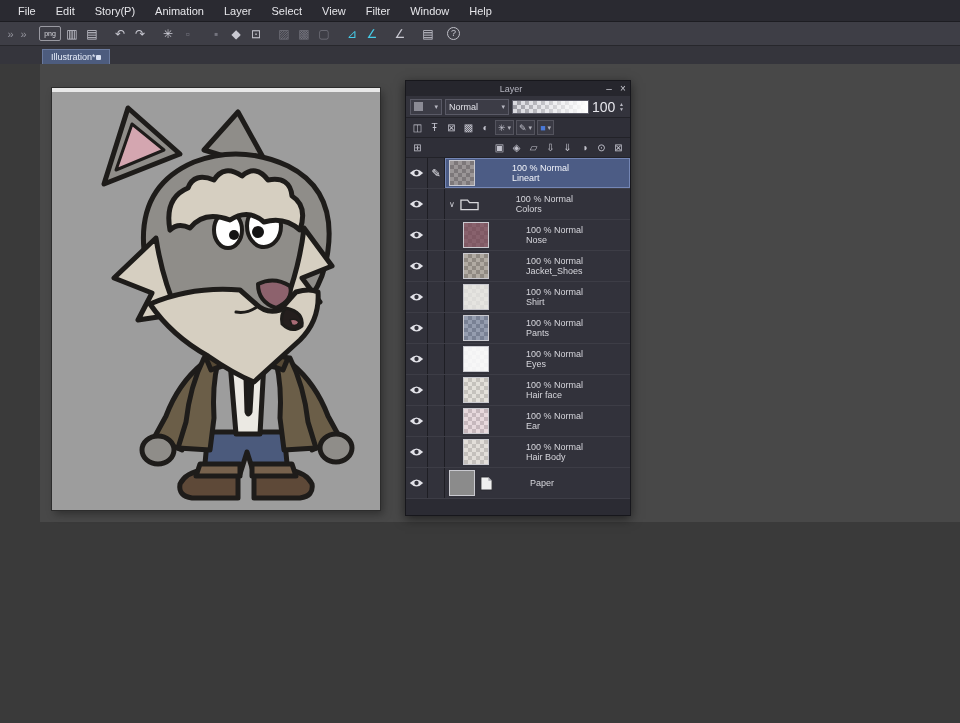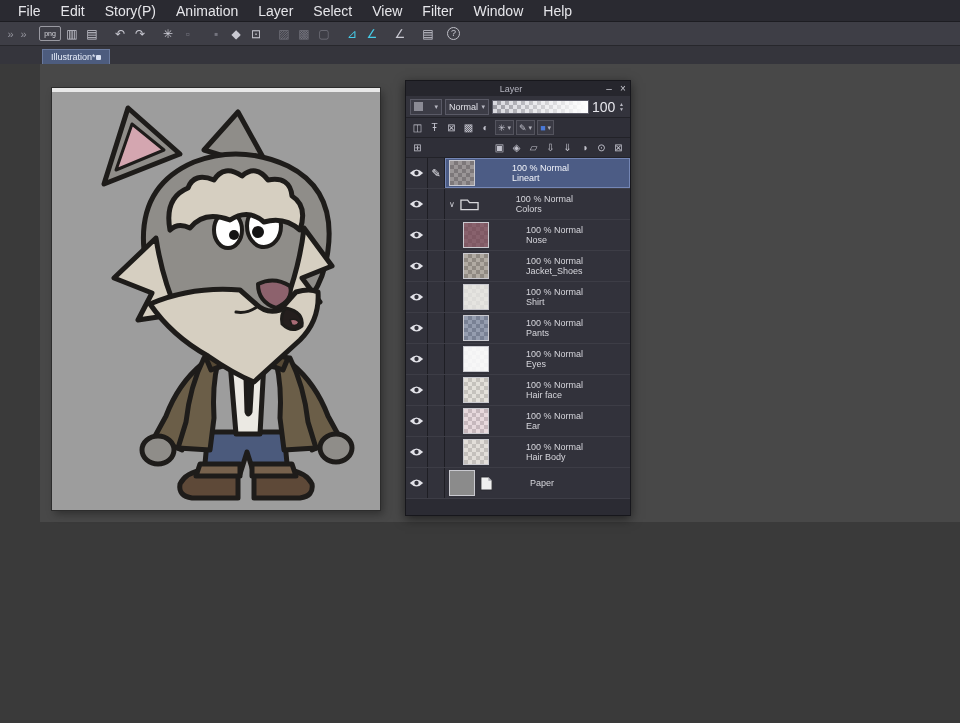--- a/index.html
+++ b/index.html
@@ -3,21 +3,21 @@
 <meta charset="utf-8">
 <style>
   * { margin:0; padding:0; box-sizing:border-box; }
   html,body { width:960px; height:723px; background:#3a3a3a; overflow:hidden;
               font-family:"Liberation Sans", sans-serif; }
   .app { position:relative; width:960px; height:723px; background:#3a3a3a; }
 
   
   .menubar { height:22px; background:#2a2a31; display:flex; align-items:center;
              padding-left:8px; border-bottom:1px solid #1d1d22; }
-  .mitem { color:#e6e6ea; font-size:14px; padding:0 10px; line-height:22px; cursor:default; }
+  .mitem { color:#e6e6ea; font-size:11px; padding:0 10px; line-height:22px; cursor:default; }
 
   
   .toolbar { height:24px; background:#3e3e46; display:flex; align-items:center;
              padding-left:4px; border-bottom:1px solid #27272c; }
   .ticon { display:inline-flex; align-items:center; justify-content:center;
            width:18px; height:18px; margin:0 1px; color:#c9c9d2; font-size:12px; }
   .ticon.chev { width:11px; color:#93939c; font-size:11px; }
   .ticon.dim { color:#74747e; }
   .ticon.active { color:#46cde9; }
   .ticon.gap { margin-left:9px; }
@@ -48,21 +48,21 @@
   .lp-title .ttl { flex:1; text-align:center; }
   .lp-title .wbtn { width:14px; text-align:center; color:#c8c8d0; font-size:10px; cursor:default; }
 
   .lp-row1 { height:22px; display:flex; align-items:center; gap:3px; padding:0 4px;
              background:#33333c; border-bottom:1px solid #222228; }
   .combo { height:16px; background:#3c3c46; border:1px solid #5a5a66; display:flex;
            align-items:center; padding:0 3px; gap:3px; color:#e2e2e8; }
   .combo .carr { font-size:7px; color:#b8b8c2; margin-left:auto; }
   .combo-sq { width:32px; }
   .combo-sq .sq { width:9px; height:9px; background:#8b8b95; display:inline-block; }
-  .combo-blend { width:44px; font-size:9px; }
+  .combo-blend { width:64px; font-size:9px; }
   .op-slider { flex:1; height:14px; border:1px solid #5a5a66;
      background-image:
        linear-gradient(to right, rgba(255,255,255,0), #ffffff),
        conic-gradient(#9a9aa2 25%, #d9d9df 0 50%, #9a9aa2 0 75%, #d9d9df 0);
      background-size:100% 100%, 8px 8px; }
   .op-value { width:22px; text-align:right; font-size:14px; color:#e6e6ec; }
   .spin { display:flex; flex-direction:column; width:9px; line-height:5px; }
   .spin span { font-size:5px; color:#b8b8c2; text-align:center; }
 
   .lp-row2, .lp-row3 { height:20px; display:flex; align-items:center; gap:2px;

